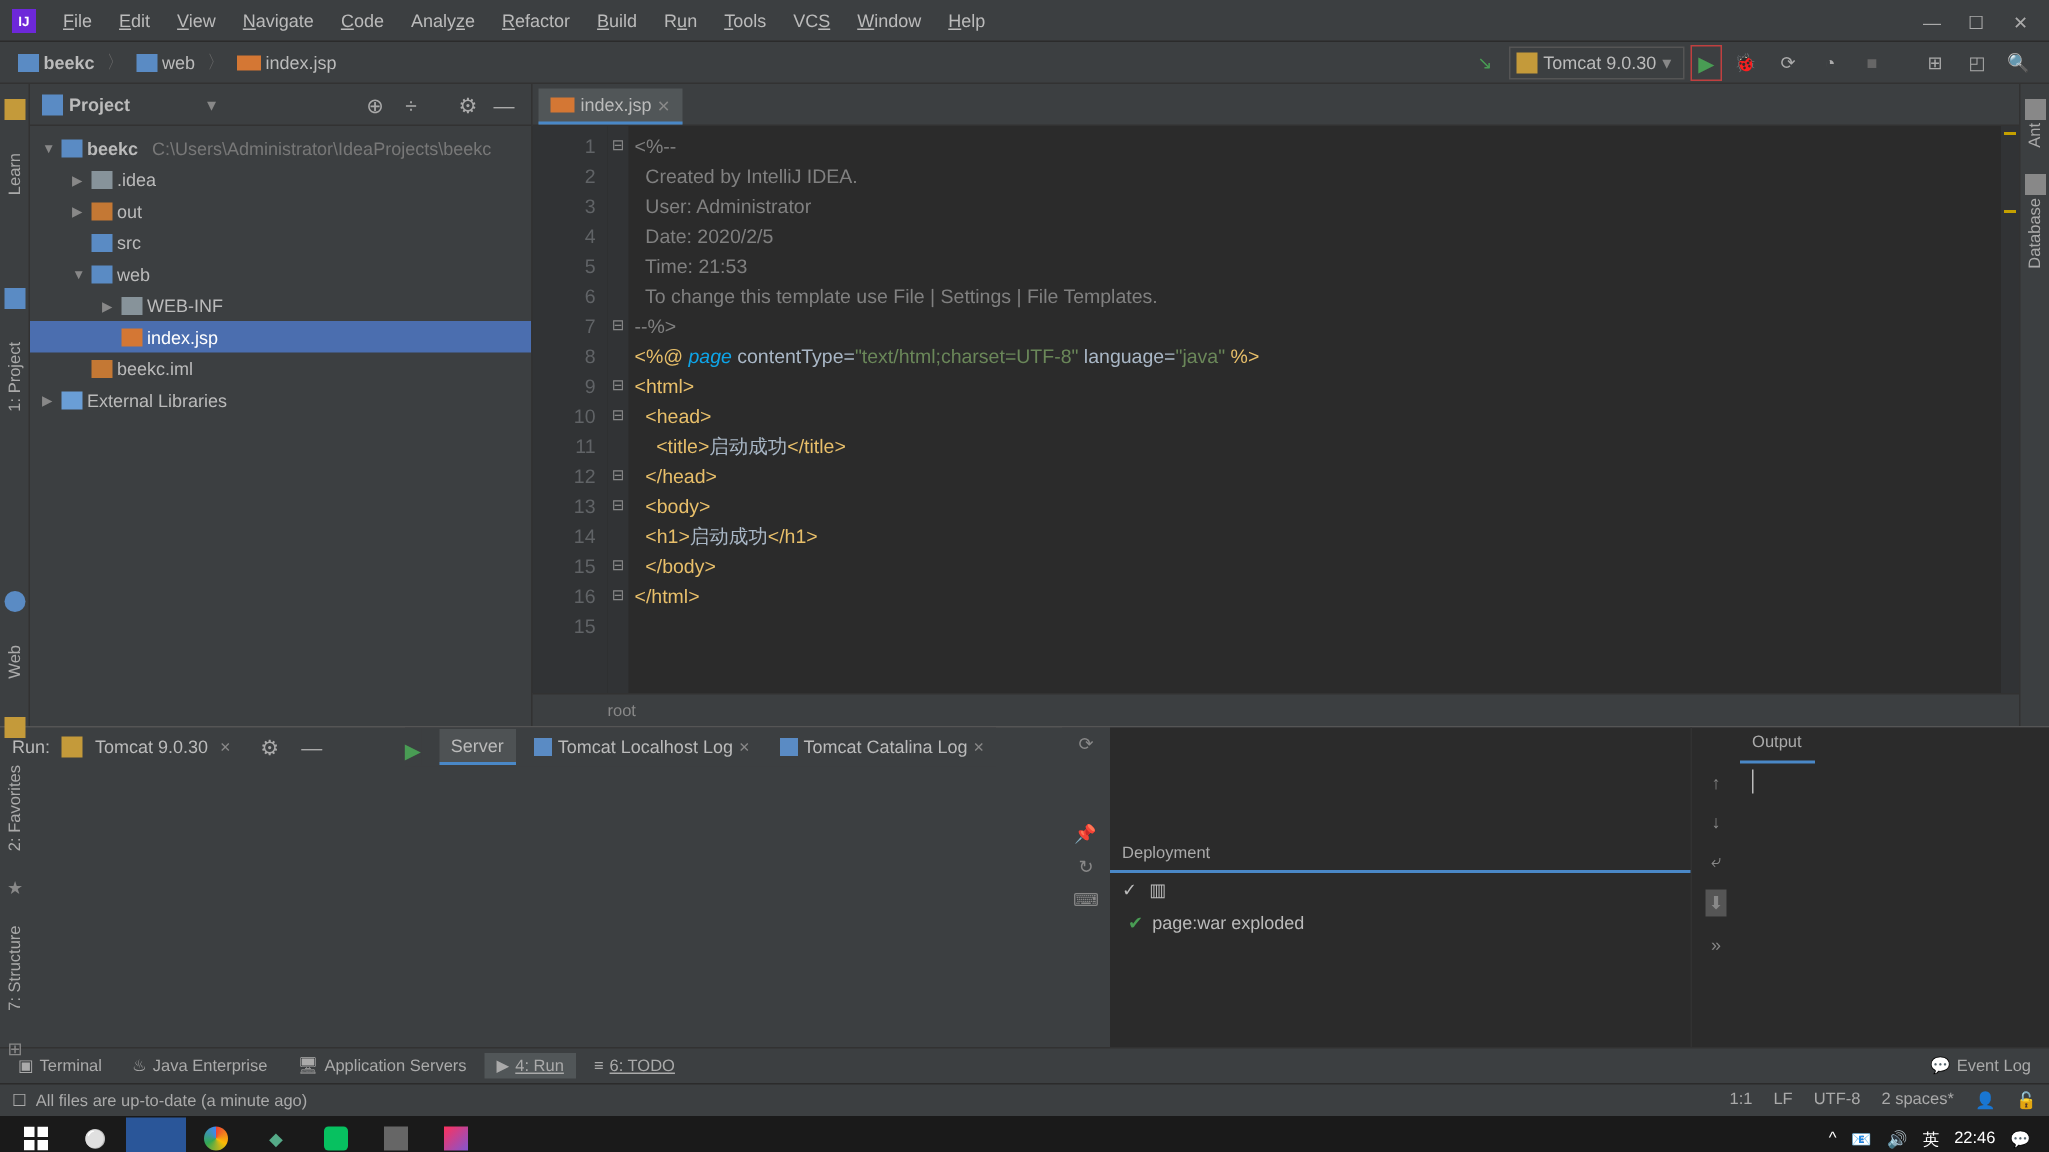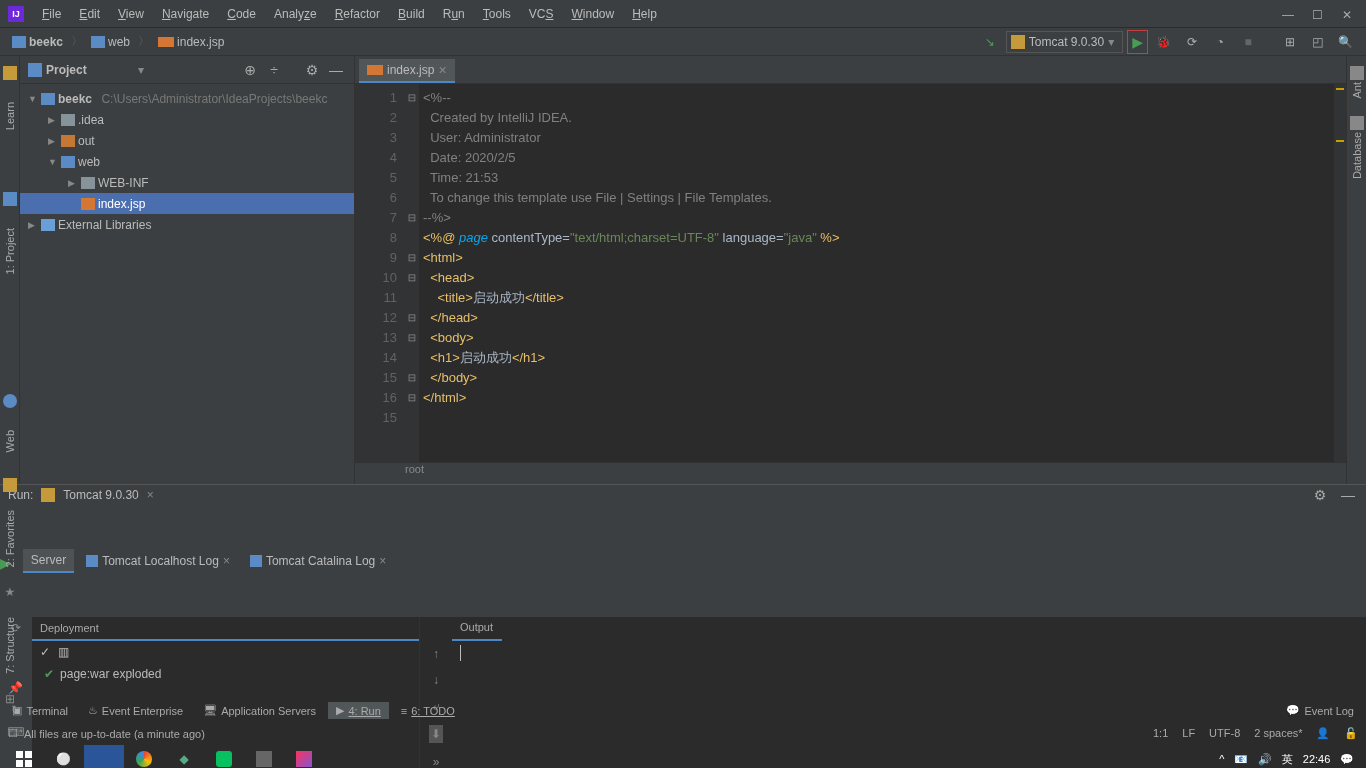--- a/index.html
+++ b/index.html
@@ -49,30 +49,30 @@
 .editor { flex:1; display:flex; font-family:"Consolas","Monaco",monospace; font-size:13px; line-height:20px; position:relative; }
 .gutter { width:50px; background:#313335; text-align:right; padding:4px 8px 0 0; color:#606366; }
 .fold-gutter { width:14px; background:#313335; padding-top:4px; color:#888; font-size:10px; }
 .fold { height:20px; display:flex; align-items:center; justify-content:center; cursor:pointer; }
 .code { flex:1; padding:4px 0 0 4px; color:#a9b7c6; white-space:pre; }
 .code .c-gray { color:#808080; }
 .code .c-orange { color:#0ea5e9;font-style:italic; }
 .code .c-green { color:#6a8759; }
 .code .c-tag { color:#e8bf6a; }
 .code .c-text { color:#a9b7c6; }
-.breadcrumb-bar { height:22px; background:#3c3f41; padding-left:50px; display:flex; align-items:flex-start; font-size:11px; color:#888; border-top:1px solid #323232; }
+.breadcrumb-bar { height:22px; background:#3c3f41; padding-left:50px; display:flex; align-items:center; font-size:11px; color:#888; border-top:1px solid #323232; }
 .right-gutter { width:20px; background:#3c3f41; border-left:1px solid #323232; display:flex; flex-direction:column; align-items:center; padding-top:10px; }
-.run-area { height:214px; background:#3c3f41; display:flex; flex-direction:column; border-top:1px solid #555;gap:44px; }
+.run-area { height:214px; background:#3c3f41; display:flex; border-top:1px solid #555;gap:44px; }
 .run-header { height:26px; display:flex; align-items:center; padding:0 8px; gap:8px; }
 .run-tabs { height:26px; background:#3c3f41; display:flex; align-items:center; padding-left:32px; gap:4px; font-size:12px; }
 .run-tab { padding:4px 8px; display:flex; align-items:center; gap:4px; cursor:pointer; }
 .run-tab.active { background:#4e5254; border-bottom:2px solid #4a88c7; }
 .run-body { flex:1; display:flex; }
 .run-left { width:32px; background:#3c3f41; display:flex; flex-direction:column; align-items:center; padding-top:4px; gap:8px; }
-.deploy-panel { width:388px; background:#2b2b2b; border-right:1px solid #323232; display:flex; flex-direction:column; }
+.deploy-panel { width:388px; background:#2b2b2b; border-right:1px solid #323232; display:flex; flex-direction:column;justify-content:center; }
 .dep-header { height:24px; padding:4px 8px; color:#aaa; font-size:11px; border-bottom:2px solid #4a88c7; display:flex; align-items:center; }
 .dep-row { padding:4px 12px; display:flex; align-items:center; gap:6px; font-size:12px; }
 .check-icon { color:#499c54; }
 .dep-tb { display:flex; gap:8px; padding:4px 8px; }
 .output-panel { flex:1; background:#2b2b2b; display:flex; }
 .out-gutter { width:32px; display:flex; flex-direction:column; align-items:center; padding-top:30px; gap:12px; color:#888; }
 .out-body { flex:1; }
 .out-header { height:24px; padding:4px 8px; color:#aaa; font-size:11px; border-bottom:2px solid #4a88c7; width:50px; }
 .cursor { border-left:1px solid #bbb; height:16px; display:inline-block; margin-left:4px; }
 .bottom-tabs { height:24px; background:#3c3f41; display:flex; align-items:center; padding:0 4px; gap:4px; border-top:1px solid #323232; }
@@ -182,33 +182,43 @@
           <span class="arrow">▶</span>
           <span class="tree-icon folder-g"></span>
           <span>.idea</span>
         </div>
       <div class="tree-row" style="padding-left:28px;">
           <span class="arrow">▶</span>
           <span class="tree-icon folder-o"></span>
           <span>out</span>
         </div>
       <div class="tree-row" style="padding-left:28px;">
+          <span class="arrow"></span>
+          <span class="tree-icon folder-b"></span>
+          <span>src</span>
+        </div>
+      <div class="tree-row" style="padding-left:28px;">
           <span class="arrow">▼</span>
           <span class="tree-icon folder-b"></span>
           <span>web</span>
         </div>
       <div class="tree-row" style="padding-left:48px;">
           <span class="arrow">▶</span>
           <span class="tree-icon folder-g"></span>
           <span>WEB-INF</span>
         </div>
       <div class="tree-row sel" style="padding-left:48px;">
           <span class="arrow"></span>
           <span class="tree-icon jsp-icon"></span>
           <span>index.jsp</span>
+        </div>
+      <div class="tree-row" style="padding-left:28px;">
+          <span class="arrow"></span>
+          <span class="tree-icon" style="background:#c47834;"></span>
+          <span>beekc.iml</span>
         </div>
       <div class="tree-row" style="padding-left:8px;">
           <span class="arrow">▶</span>
           <span class="tree-icon lib-icon"></span>
           <span>External Libraries</span>
         </div>
     </div>
   </div>
 
   <div class="editor-area">
@@ -344,21 +354,21 @@
 <div style="position:absolute;left:0;top:478px;width:20px;display:flex;flex-direction:column;align-items:center;gap:16px;">
   <div class="gutter-icon" style="background:#c49a3a;"></div>
   <div class="gutter-label">2: Favorites</div>
   <div style="color:#888;">★</div>
   <div class="gutter-label">7: Structure</div>
   <div style="color:#888;">⊞</div>
 </div>
 
 <div class="bottom-tabs">
   <div class="bottom-tab">▣ <span>Terminal</span></div>
-  <div class="bottom-tab">♨ <span>Event Enterprise</span></div>
+  <div class="bottom-tab">♨ <span>Java Enterprise</span></div>
   <div class="bottom-tab">🖥 <span>Application Servers</span></div>
   <div class="bottom-tab active">▶ <u>4: Run</u></div>
   <div class="bottom-tab">≡ <u>6: TODO</u></div>
   <div style="flex:1;"></div>
   <div class="bottom-tab">💬 <span>Event Log</span></div>
 </div>
 
 <div class="status-bar">
   <span style="margin-right:6px;">☐</span>
   <span>All files are up-to-date (a minute ago)</span>

